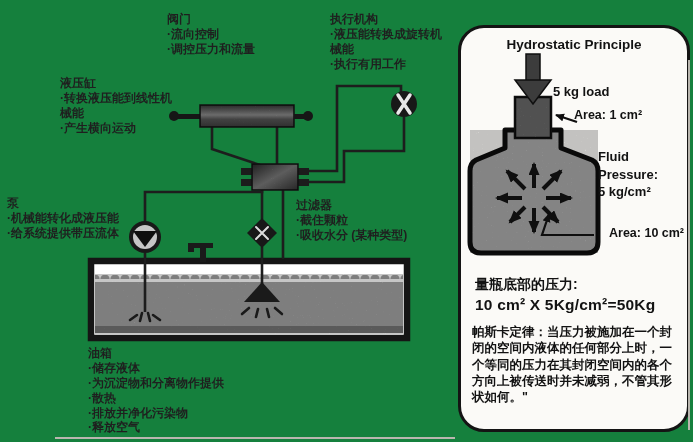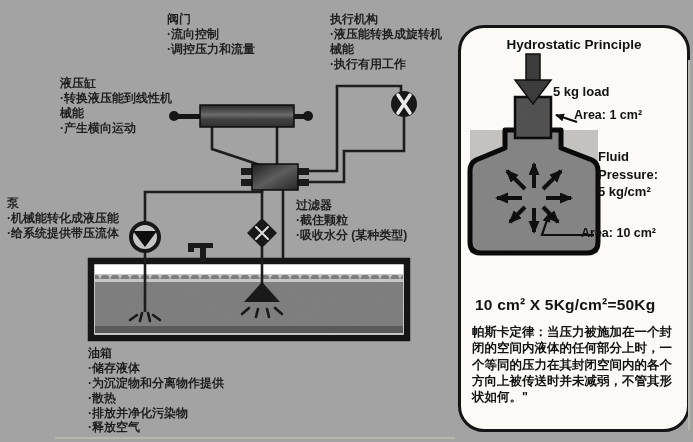--- a/index.html
+++ b/index.html
@@ -1,31 +1,31 @@
 <!DOCTYPE html>
 <html><head>
 <meta charset="utf-8">
 <style>
   html,body{margin:0;padding:0;}
   body{font-family:"Liberation Sans",sans-serif;background:#e9e8e4;}
-  #stage{position:relative;width:693px;height:442px;background:#a3a3a3;overflow:hidden;color:#1c1c1c;}
+  #stage{position:relative;width:693px;height:442px;background:#15803d;overflow:hidden;color:#1c1c1c;}
   .lbl{position:absolute;font-size:12px;line-height:1.24;color:#1f1f1f;font-weight:600;}
   .lbl-title{font-weight:700;}
   .artifact-h{position:absolute;height:2px;background:#b9b6af;}
   .artifact-v{position:absolute;width:2px;background:#b9b6af;}
   #diagram-svg{position:absolute;left:0;top:0;}
   #principle-panel{position:absolute;left:458px;top:25px;width:232px;height:407px;border:3px solid #141414;border-radius:26px;background:#fbfaf7;box-sizing:border-box;padding-left:8px;}
   #panel-inner{position:absolute;left:0;top:0;width:226px;height:401px;}
   #panel-svg{position:absolute;left:0;top:0;}
   .ptxt{position:absolute;color:#121212;}
   #panel-title{left:0;top:9px;width:100%;text-align:center;font-size:13.5px;font-weight:700;}
   #load-label{left:92px;top:34px;font-size:13px;font-weight:700;margin-top:22px;}
   #area-small-label{left:113px;top:80px;font-size:12.5px;font-weight:700;}
   #fluid-pressure-label{left:137px;top:120px;font-size:13px;font-weight:700;white-space:pre-line;line-height:1.35;}
-  #area-large-label{left:120px;top:198px;font-size:12.5px;font-weight:700;}
+  #area-large-label{left:148px;top:198px;font-size:12.5px;font-weight:700;}
   #bottom-pressure-title{left:14px;top:248px;font-size:14px;font-weight:700;}
   #bottom-equation{left:14px;top:268px;font-size:15.5px;font-weight:700;letter-spacing:0.2px;}
   #pascal-law{left:11px;top:296px;width:210px;font-size:12.5px;font-weight:600;line-height:1.3;}
 </style>
 </head>
 <body>
 
 <div id="stage">
 
   <svg id="diagram-svg" width="460" height="442" viewBox="0 0 460 442">
@@ -216,20 +216,21 @@
         </g>
       </svg>
 
       <div class="ptxt" id="panel-title">Hydrostatic Principle</div>
       <div class="ptxt" id="load-label">5 kg load</div>
       <div class="ptxt" id="area-small-label">Area: 1 cm²</div>
       <div class="ptxt" id="fluid-pressure-label">Fluid
 Pressure:
 5 kg/cm²</div>
       <div class="ptxt" id="area-large-label">Area: 10 cm²</div>
+      <div class="ptxt" id="bottom-pressure-title">量瓶底部的压力:</div>
       <div class="ptxt" id="bottom-equation">10 cm² X 5Kg/cm²=50Kg</div>
       <div class="ptxt" id="pascal-law">帕斯卡定律：当压力被施加在一个封闭的空间内液体的任何部分上时，一个等同的压力在其封闭空间内的各个方向上被传送时并未减弱，不管其形状如何。"</div>
     </div>
   </div>
 
   <div class="artifact-h" style="left:55px;top:437px;width:400px"></div>
   <div class="artifact-v" style="left:688px;top:60px;height:370px"></div>
 </div>
 
 </body></html>

